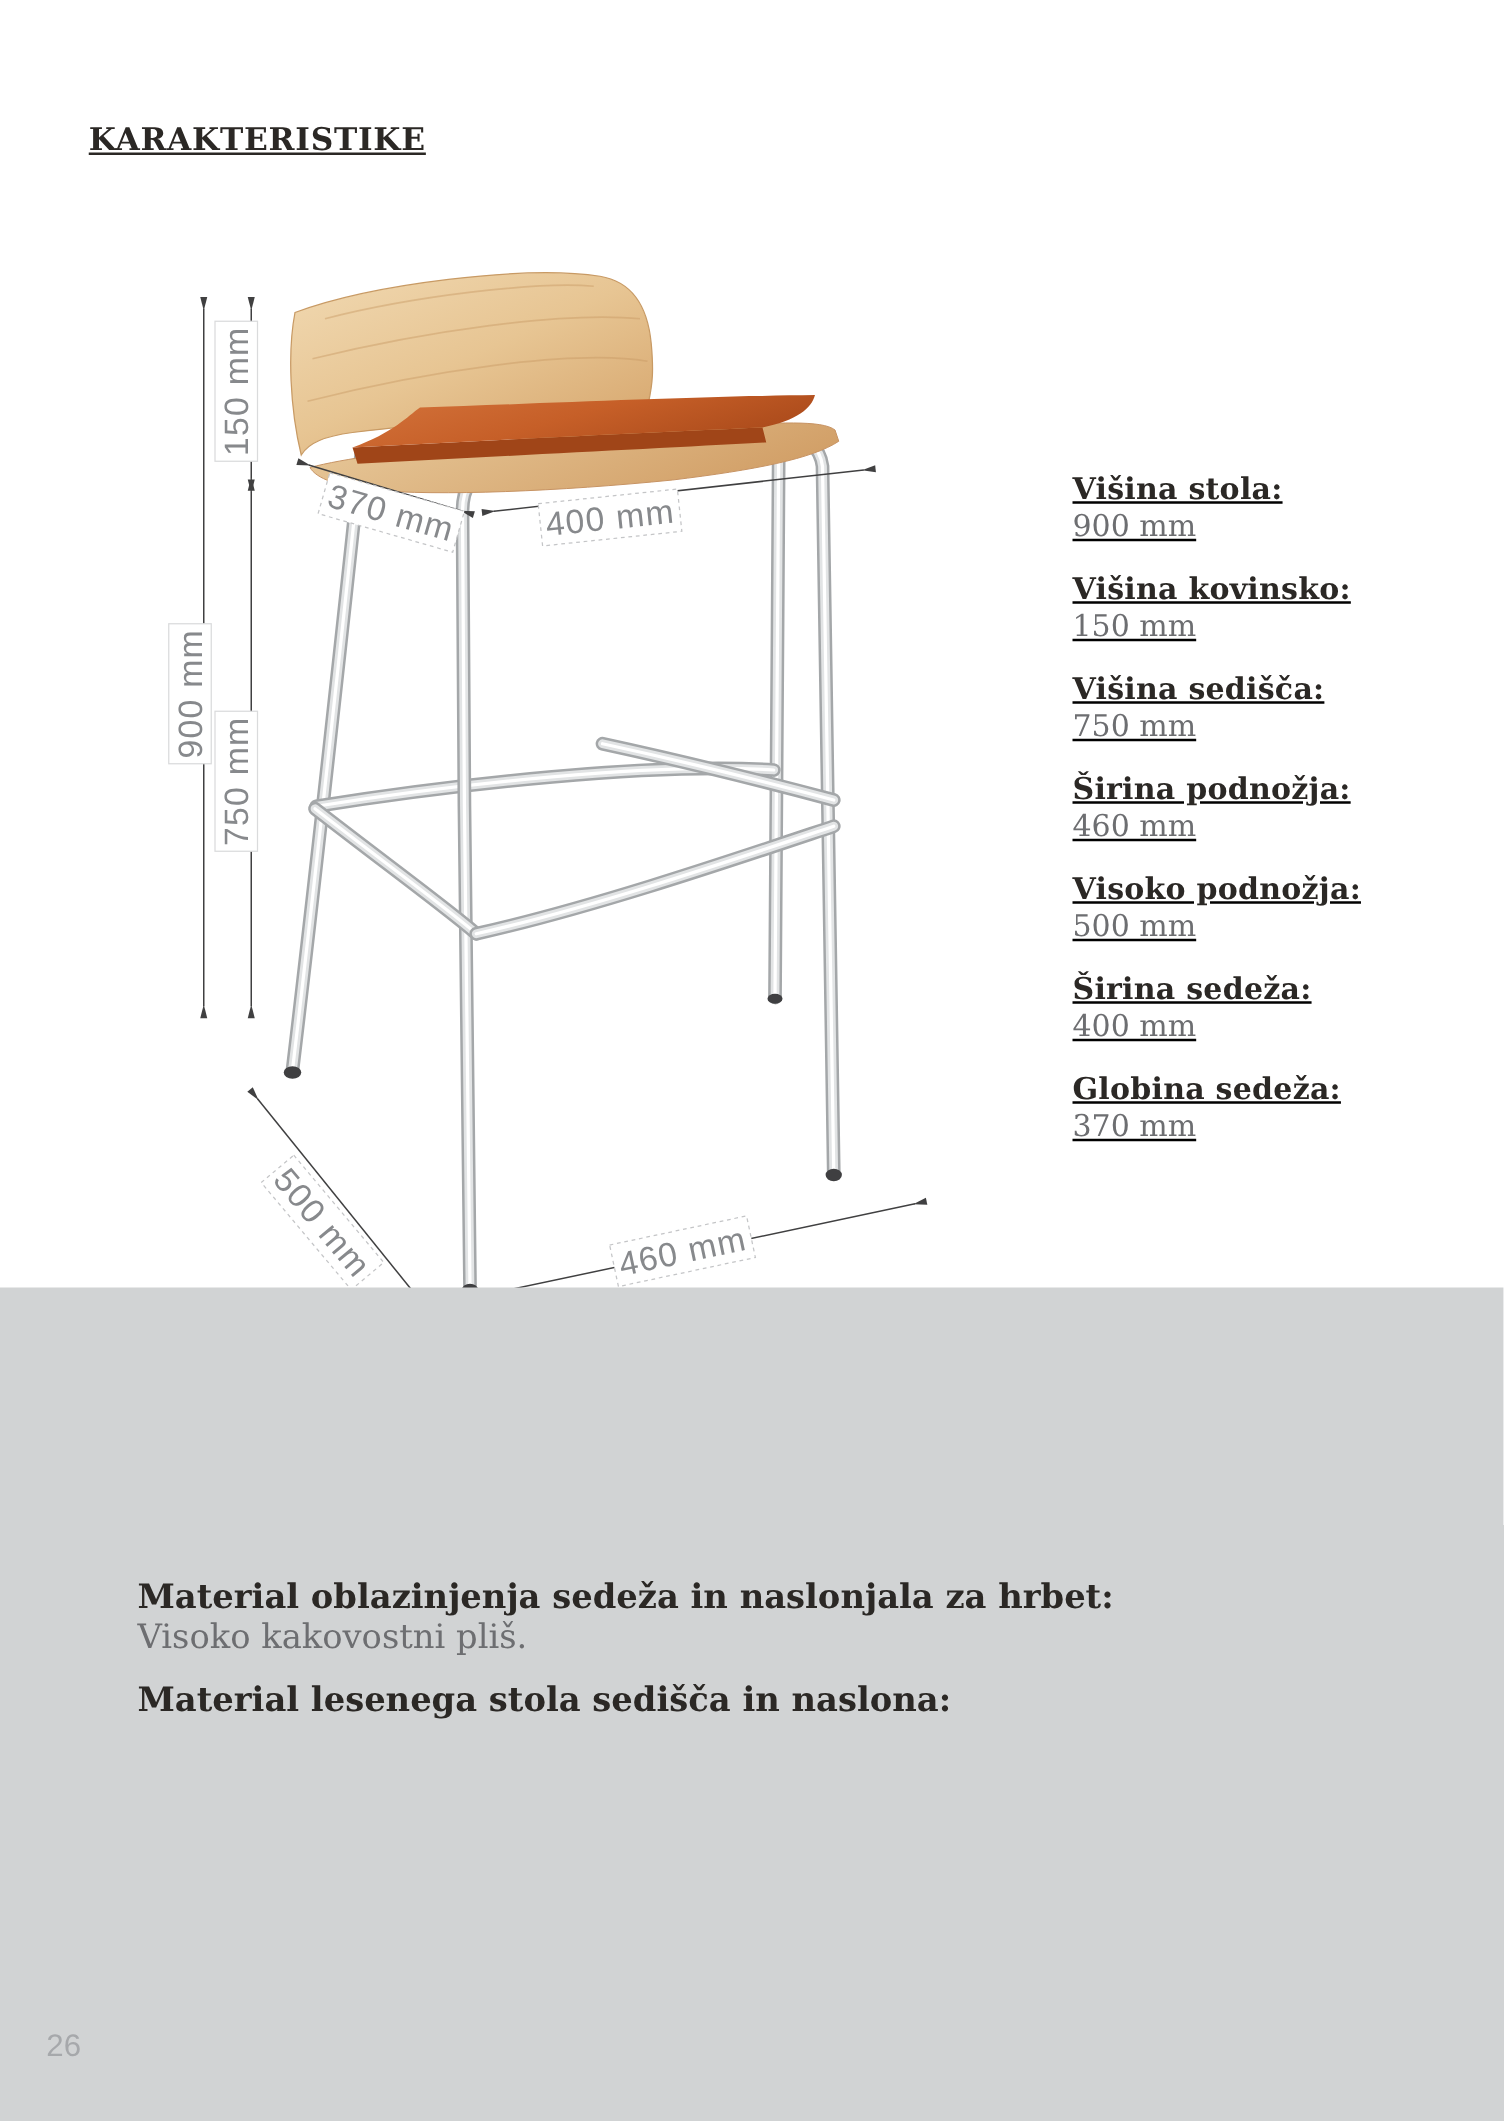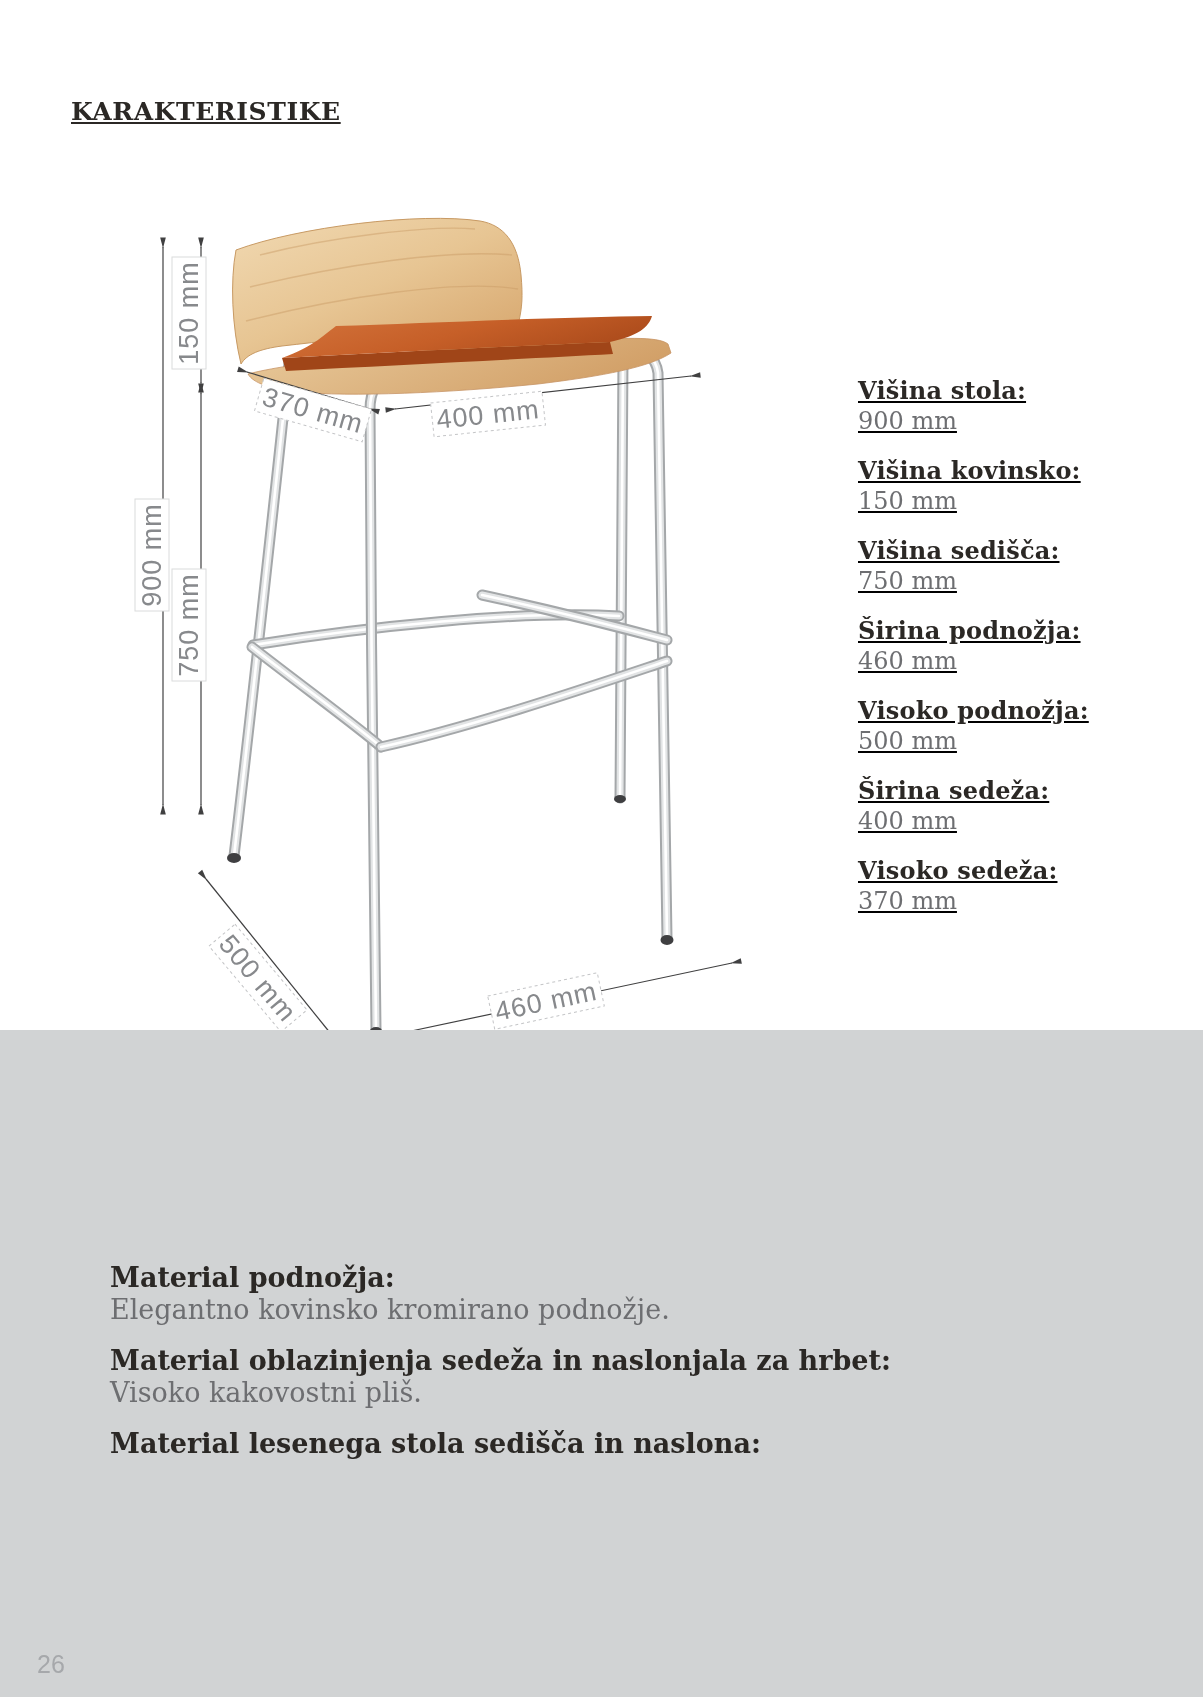--- a/index.html
+++ b/index.html
@@ -22,21 +22,21 @@
   .specs{position:absolute;left:858px;top:376px;text-decoration:underline;}
   .spec-item{margin:0 0 20px 0;}
   .spec-label{font:bold 24px/30px "DejaVu Serif",serif;color:#2b2825;letter-spacing:.2px;}
   .spec-value{font:24px/30px "DejaVu Serif",serif;color:#6d6e71;}
   
   .footer-band{position:absolute;left:0;top:1030px;width:1203px;height:667px;background:#d1d3d4;}
   .materials{position:absolute;left:110px;top:232px;}
   .mat-item{margin:0 0 19px 0;}
   .mat-label{font:bold 27px/32px "DejaVu Serif",serif;color:#2b2825;}
   .mat-value{font:27px/32px "DejaVu Serif",serif;color:#6d6e71;}
-  .page-number{position:absolute;left:37px;top:619px;
+  .page-number{position:absolute;left:37px;top:592px;
                font:25px/30px "Liberation Sans",sans-serif;color:#a6a8ab;}
 </style>
 </head>
 <body>
 
 <div class="page">
 
   <h1 class="title">KARAKTERISTIKE</h1>
 
   <div class="figure">
@@ -189,31 +189,27 @@
     </div>
     <div class="spec-item">
       <div class="spec-label">Visoko podnožja:</div>
       <div class="spec-value">500 mm</div>
     </div>
     <div class="spec-item">
       <div class="spec-label">Širina sedeža:</div>
       <div class="spec-value">400 mm</div>
     </div>
     <div class="spec-item">
-      <div class="spec-label">Visoko sedeža:</div>
+      <div class="spec-label">Globina sedeža:</div>
       <div class="spec-value">370 mm</div>
     </div>
   </div>
 
   <div class="footer-band">
     <div class="materials">
-      <div class="mat-item">
-        <div class="mat-label">Material podnožja:</div>
-        <div class="mat-value">Elegantno kovinsko kromirano  podnožje.</div>
-      </div>
       <div class="mat-item">
         <div class="mat-label">Material oblazinjenja sedeža in naslonjala za hrbet:</div>
         <div class="mat-value">Visoko kakovostni pliš.</div>
       </div>
       <div class="mat-item">
         <div class="mat-label">Material lesenega stola sedišča in naslona:</div>
       </div>
     </div>
     <div class="page-number">26</div>
   </div>

